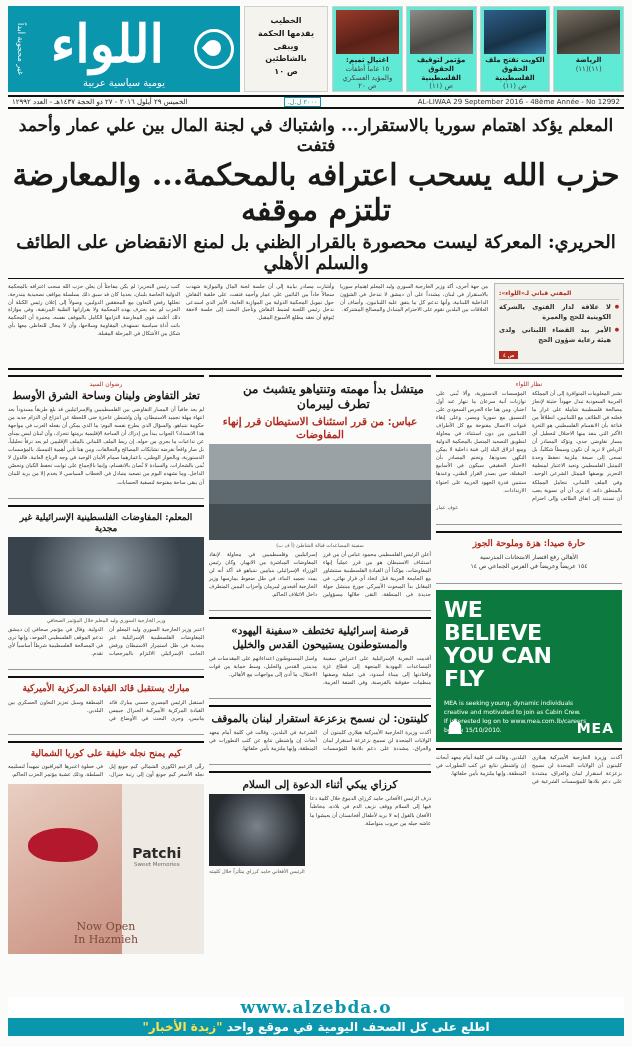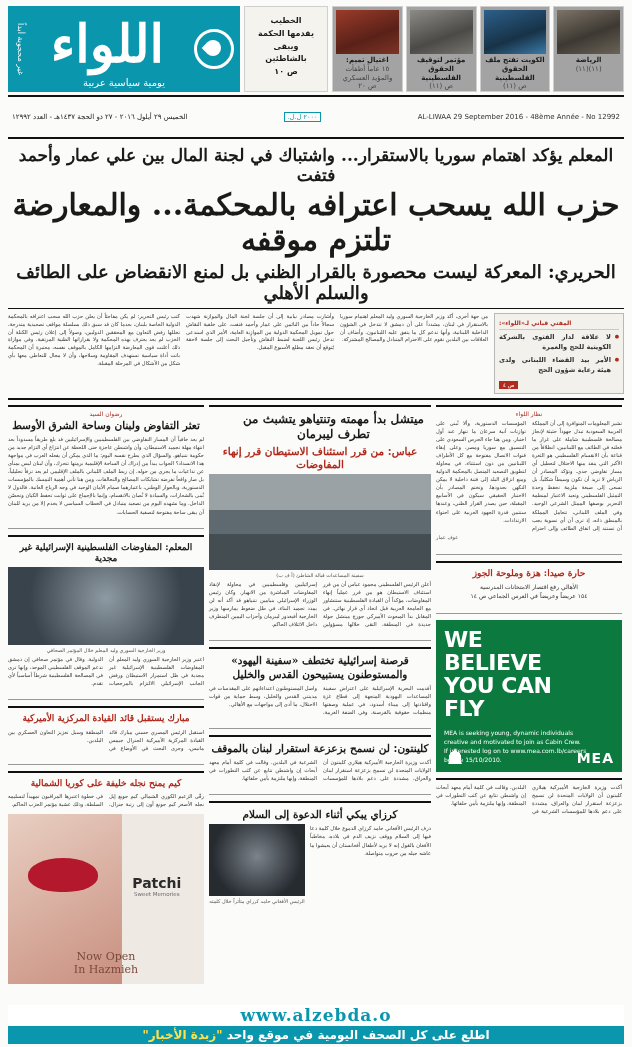--- a/index.html
+++ b/index.html
@@ -74,21 +74,21 @@
     transform: rotate(45deg);
   }
   .teasers {
     flex: 1;
     display: flex; flex-direction: row-reverse;
     gap: 3px;
   }
   .teaser {
     flex: 1;
     border: 1px solid #cfcfcf;
-    background: #a3a3a3;
+    background: #5eead4;
     position: relative;
     overflow: hidden;
     font-size: 7px;
     line-height: 1.25;
     padding: 3px;
     text-align: center;
   }
   .teaser .thumb {
     height: 44px;
     margin-bottom: 2px;
@@ -112,23 +112,23 @@
   }
 
   
   .infobar {
     display: flex; flex-direction: row-reverse;
     align-items: center;
     justify-content: space-between;
     border-top: 2px solid #111;
     border-bottom: 2px solid #111;
     margin-top: 3px;
-    padding: 20px 4px;
+    padding: 2px 4px;
     font-size: 7px;
-    height: 26px;
+    height: 14px;
   }
   .infobar .mid { color: #333; }
   .infobar .price {
     border: 1px solid #0a97ad;
     color: #0a97ad;
     padding: 0 3px;
     font-size: 6.5px;
   }
 
   
@@ -317,21 +317,21 @@
   .ad-patchi .brand .tg { font-size: 5.5px; color: #6a6a6a; }
   .ad-patchi .opennow {
     position: absolute; bottom: 8px; left: 0; right: 0;
     text-align: center; font-size: 11px; color: #7a4a3a;
     font-family: "DejaVu Serif", serif;
   }
 
   
   .footer {
     position: absolute;
-    left: 8px; right: 8px; bottom: 4px;
+    left: 8px; right: 8px; bottom: 12px;
     height: 38px;
   }
   .foot-url {
     background: #ffffff;
     color: #0a97ad;
     font-family: "DejaVu Serif", serif;
     font-weight: bold;
     font-size: 17px;
     text-align: center;
     letter-spacing: 1px;

